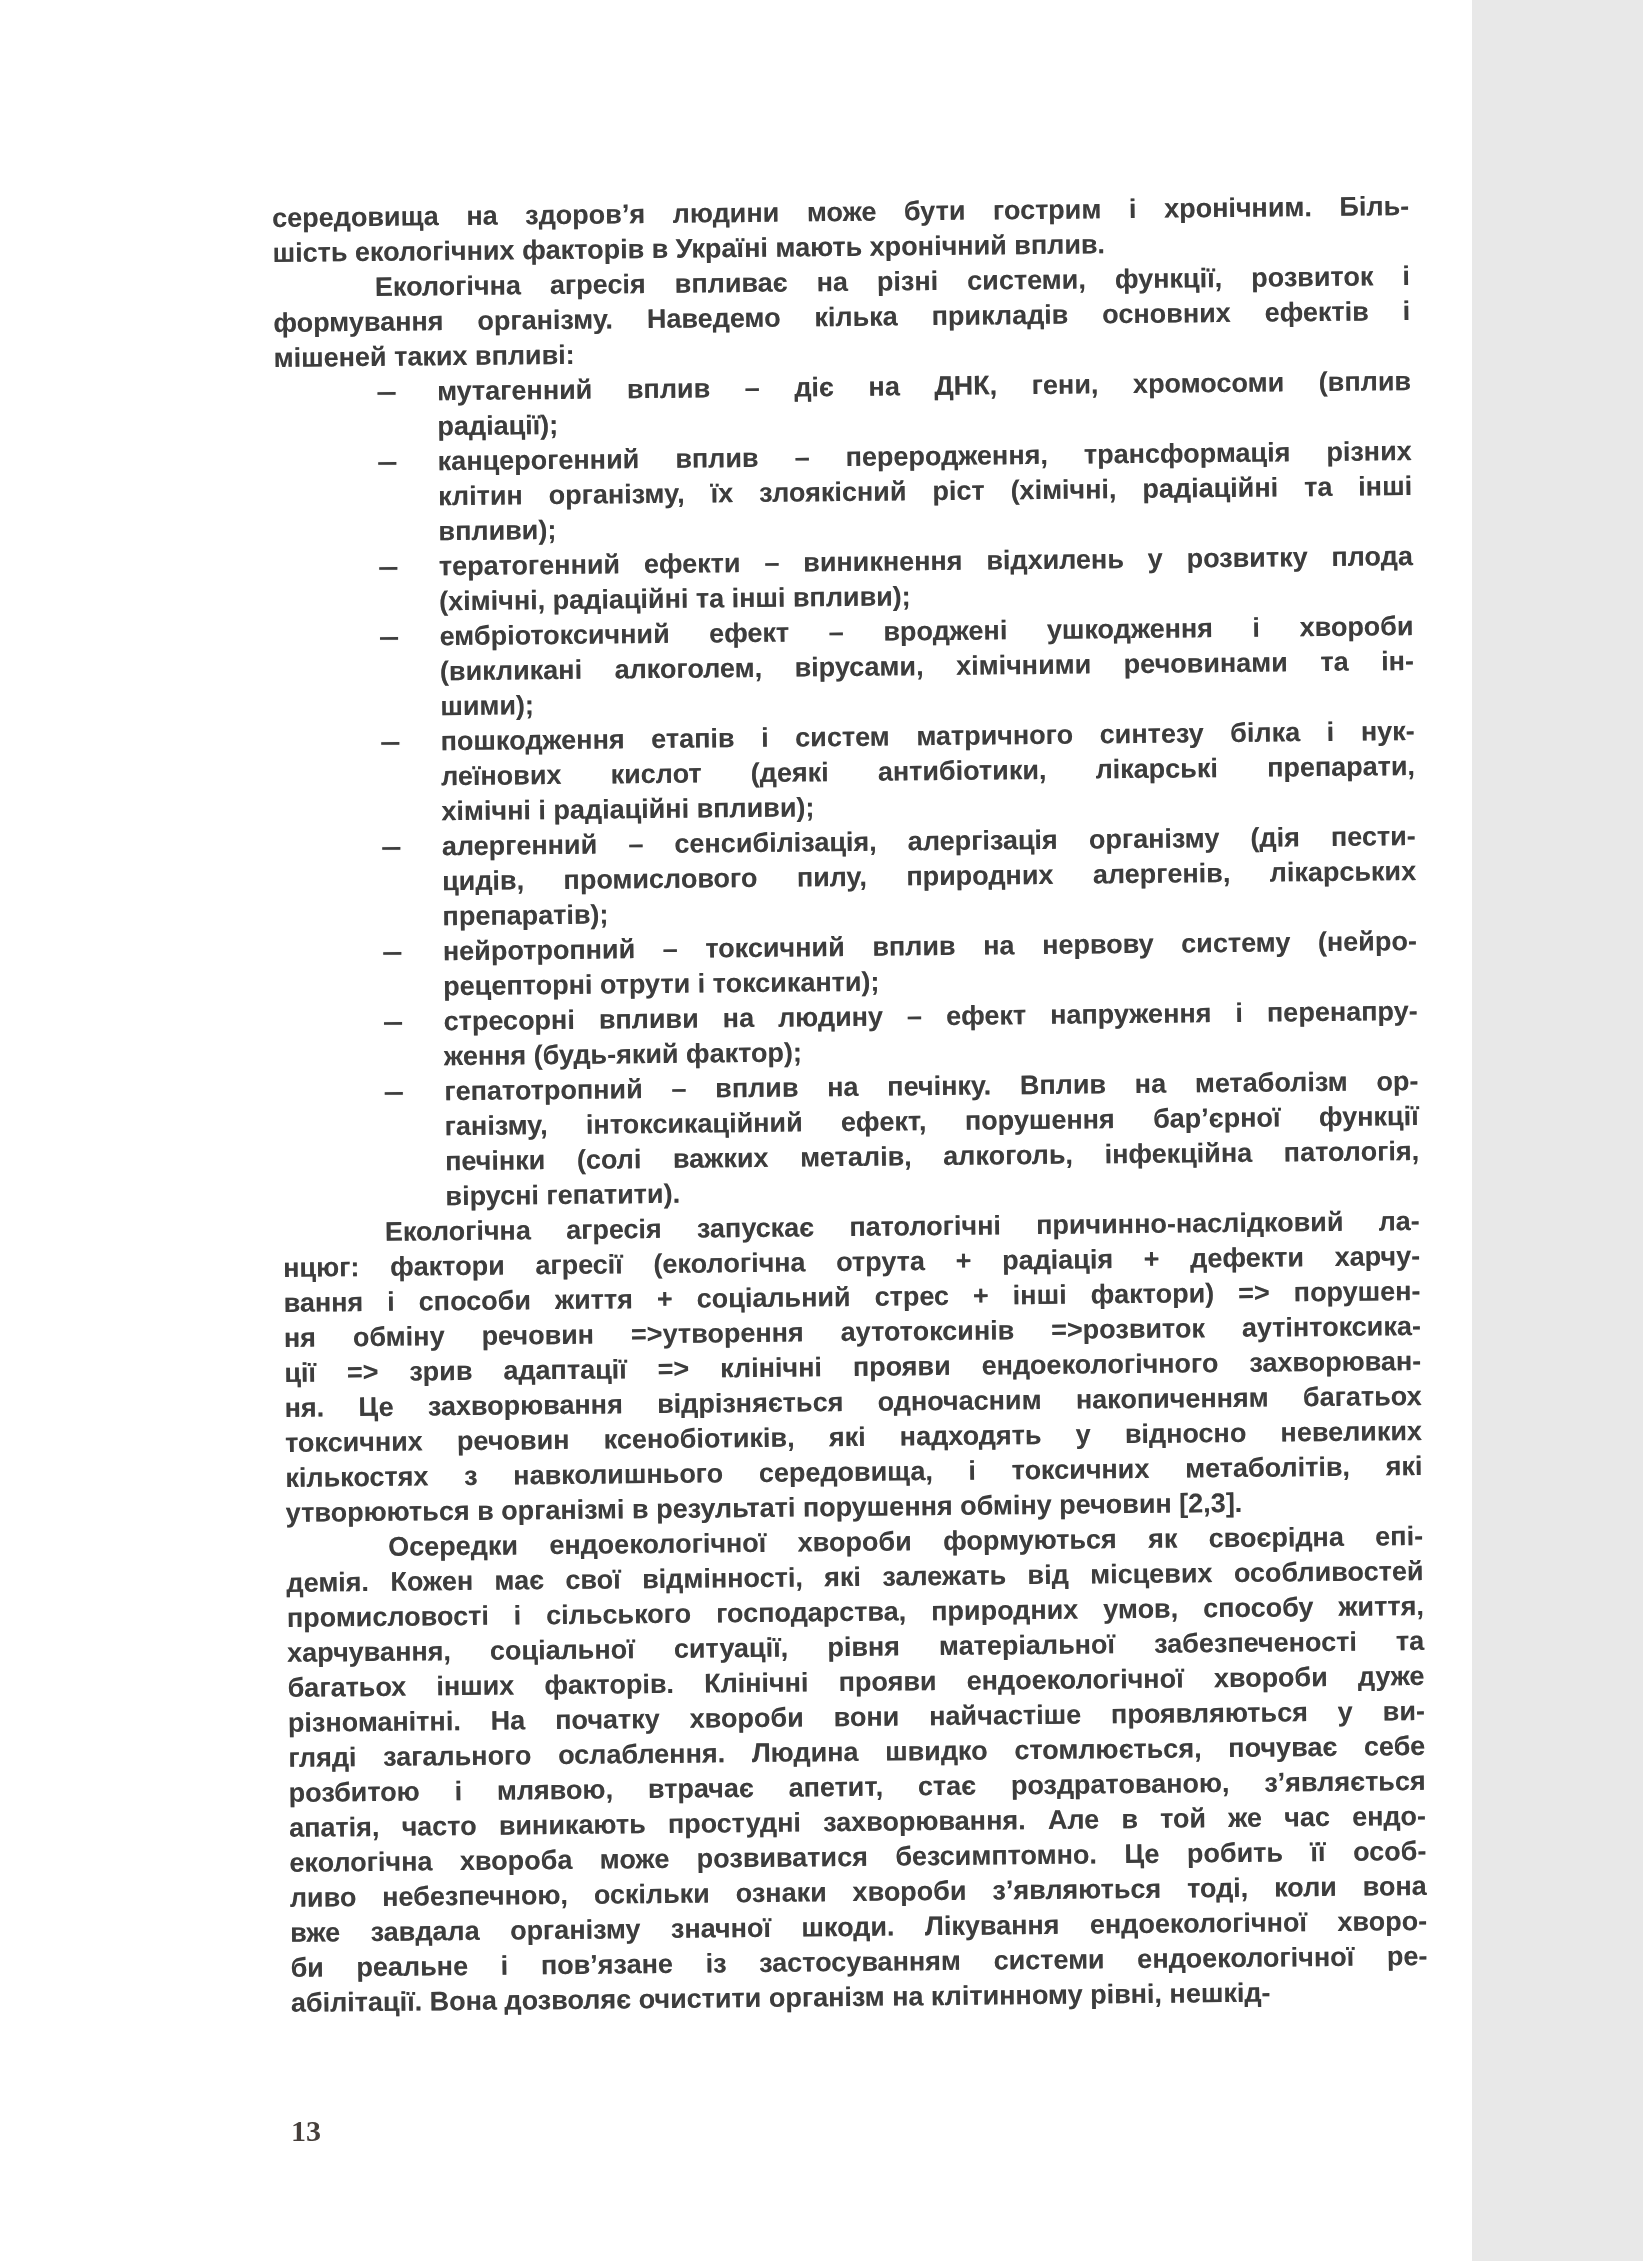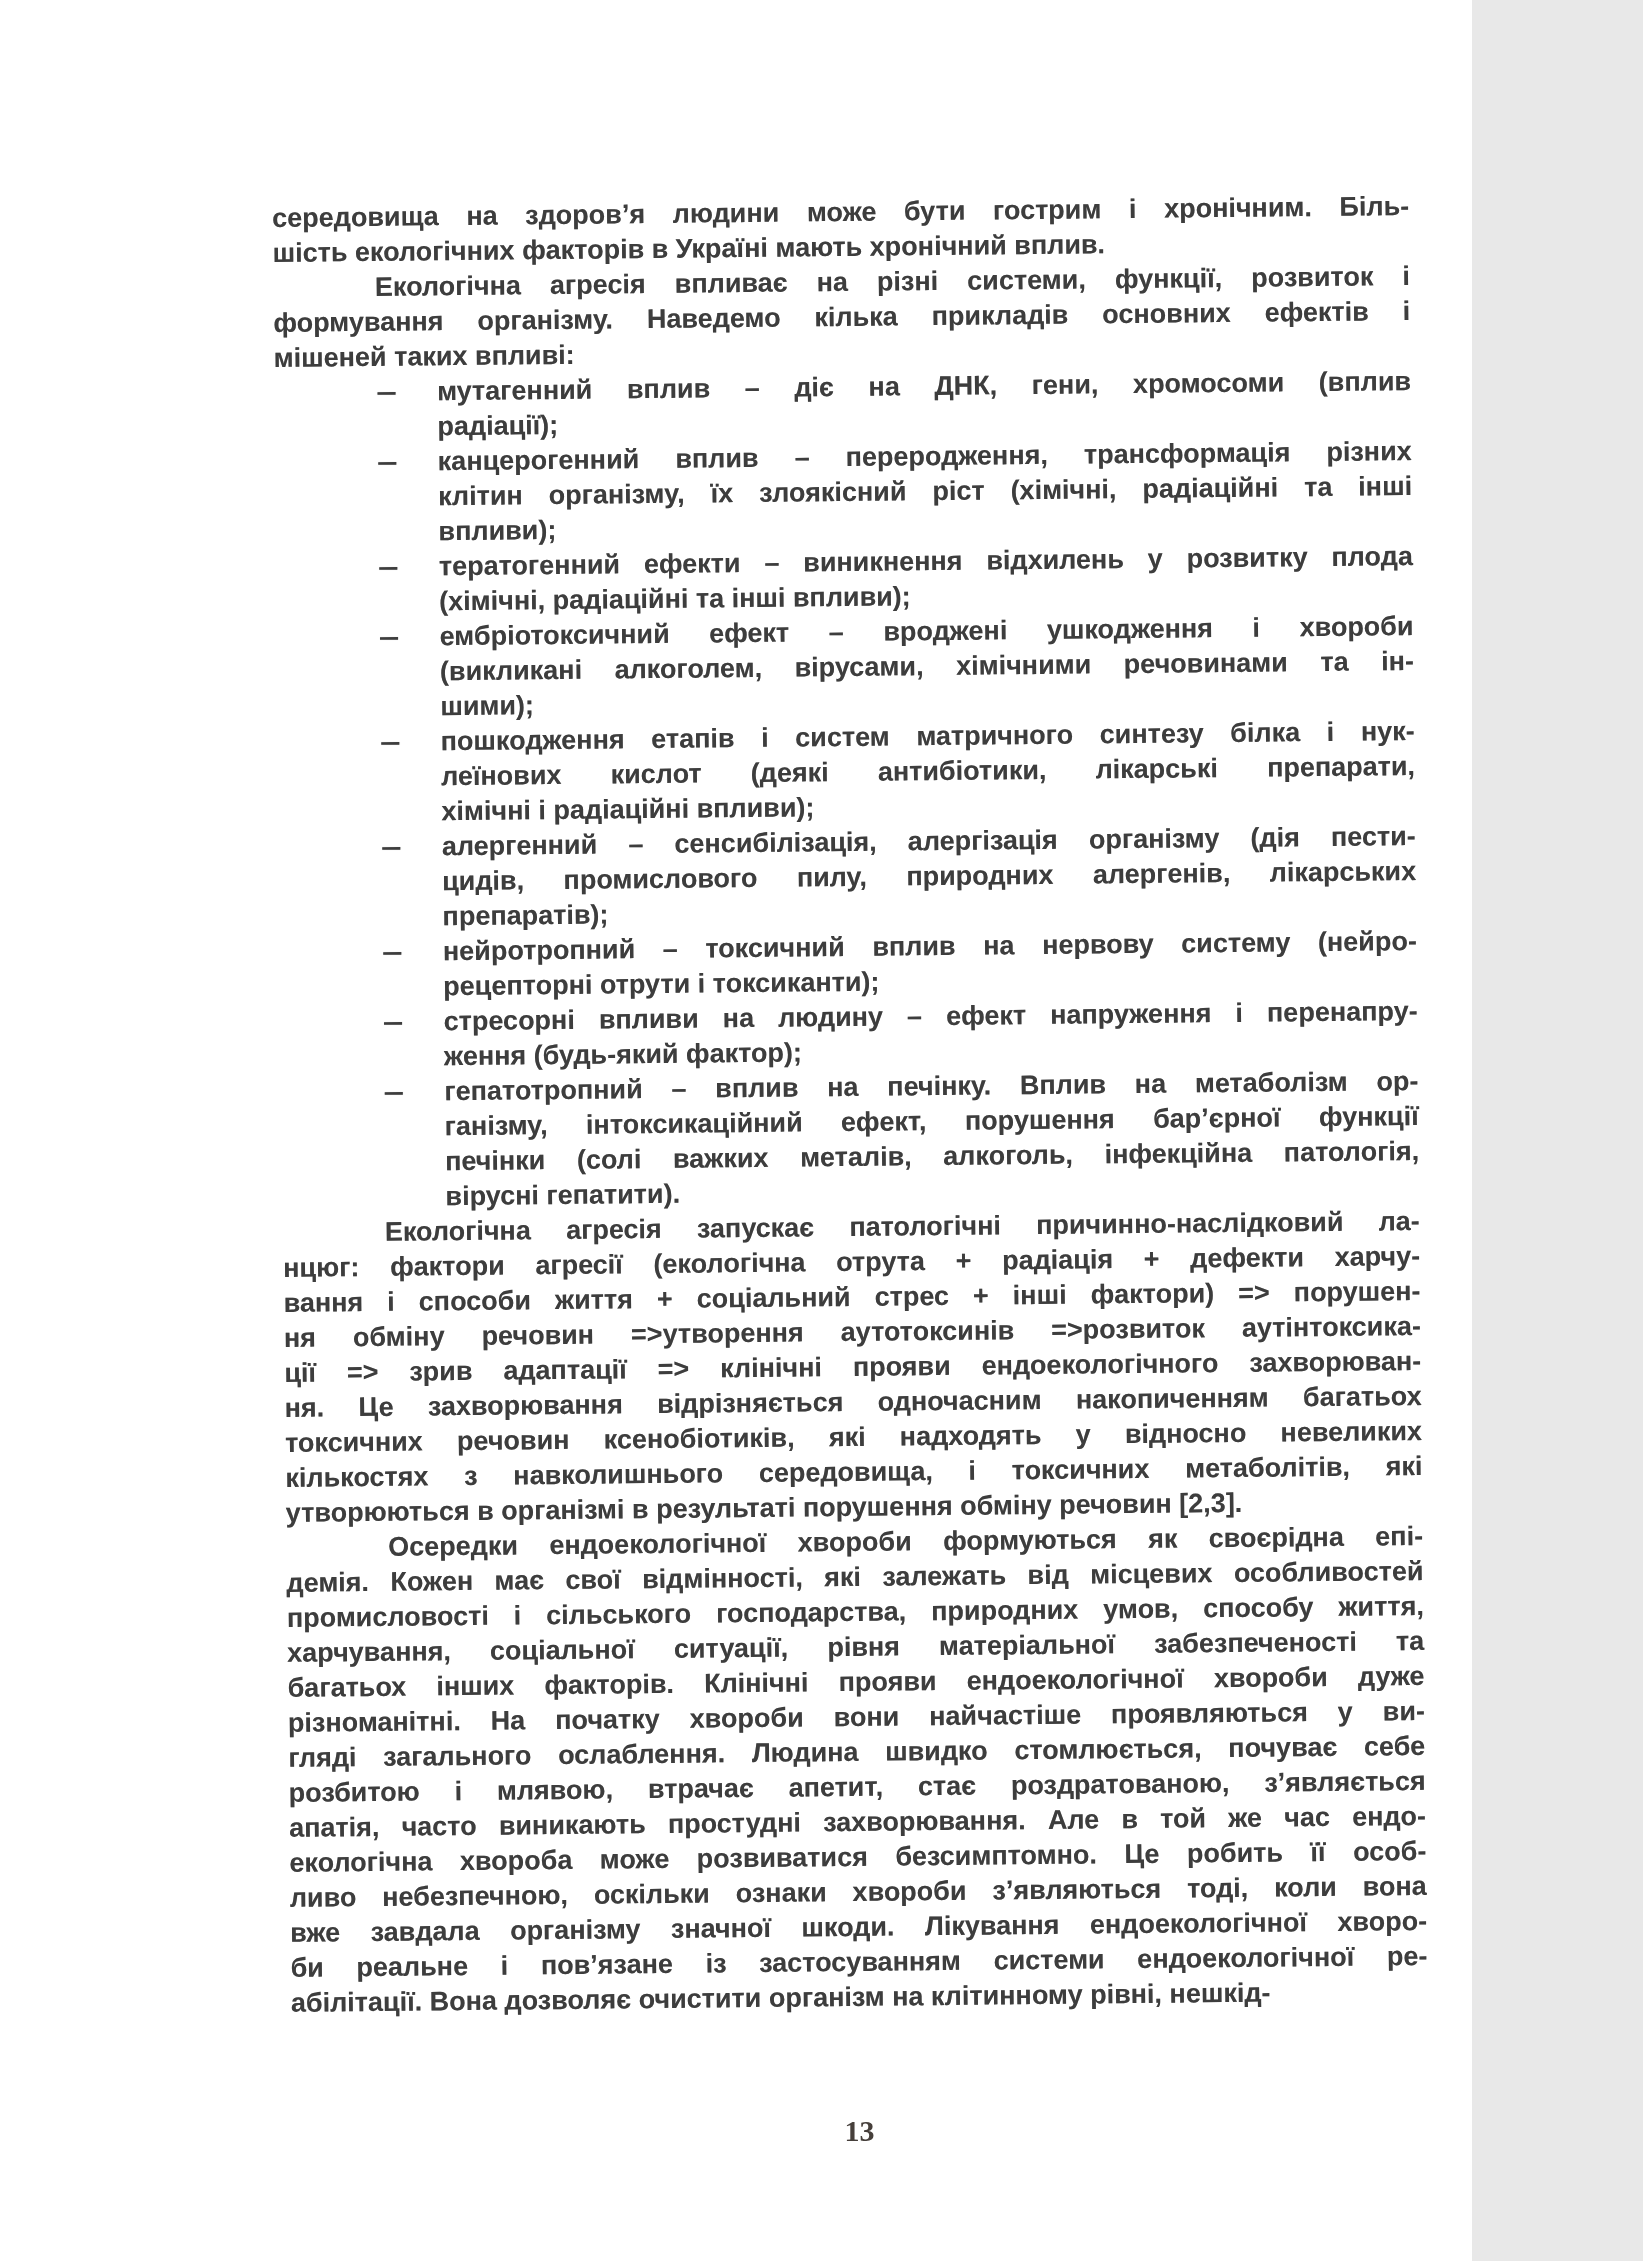--- a/index.html
+++ b/index.html
@@ -60,21 +60,20 @@
     top: 0;
     display: inline-block;
     transform: scaleX(1.35);
   }
 
   .page-number {
     position: absolute;
     left: 291px;
     top: 2116px;
     width: 1137px;
-    text-align: center;
     font-family: "Liberation Serif", serif;
     font-size: 30px;
     line-height: 1;
     color: var(--pagenum-color, #463f3b);
   }
 </style>
 </head>
 <body>
 
 <div class="page">

